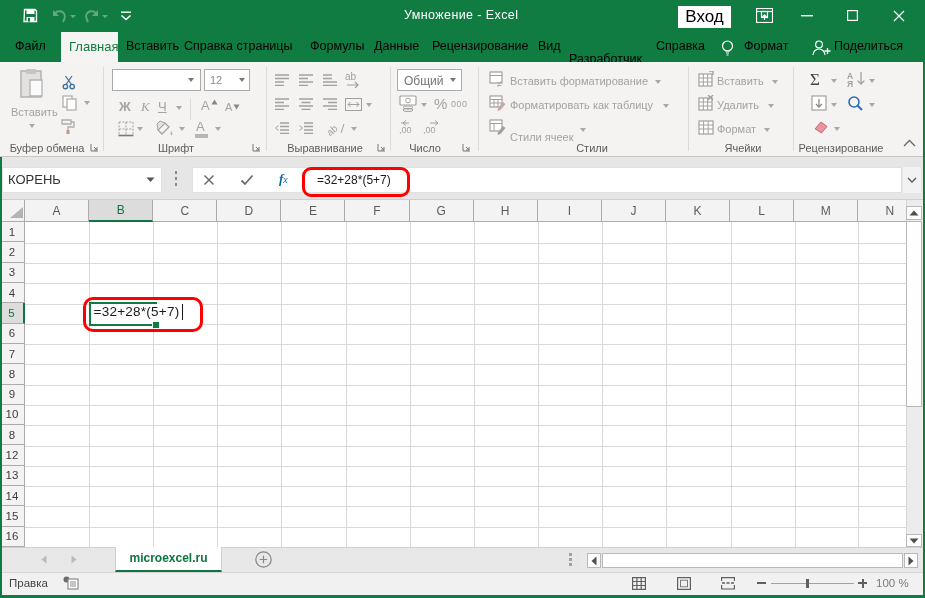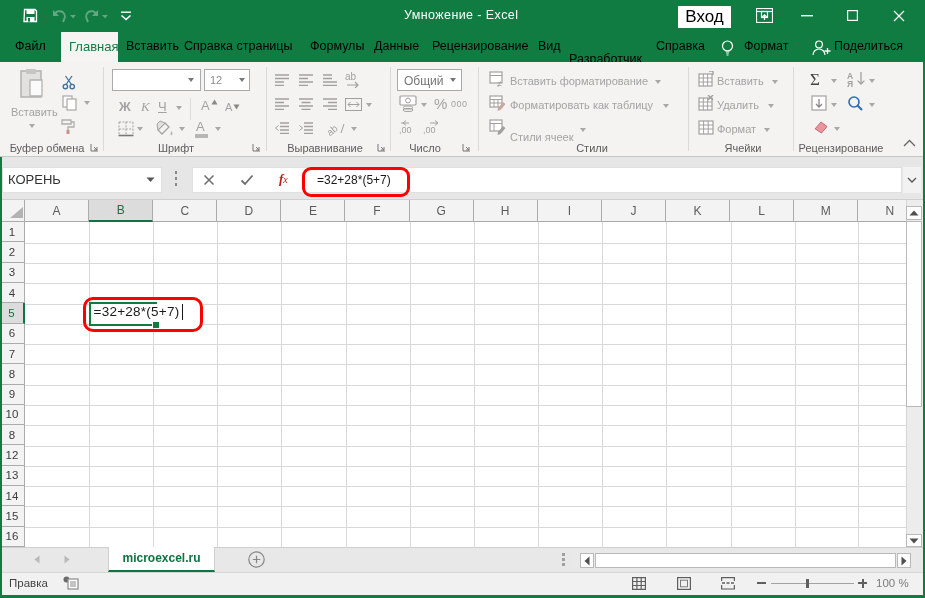--- a/index.html
+++ b/index.html
@@ -341,21 +341,21 @@
       <path d="M0.5 0.5 L4.5 5 L8.5 0.5z" fill="#555"></path>
     </svg>
   <div class="abs" style="left:175px;top:14px;width:2px;height:2.6px;background:#8a8a8a;box-shadow:0 6px #8a8a8a,0 12px #8a8a8a"></div>
   <div class="abs" style="left:192px;top:10px;width:710px;height:26px;background:#fff;border:1px solid #e0e0e0"></div>
   <svg class="abs" style="left:203px;top:17px" width="12" height="12" viewBox="0 0 12 12">
       <path d="M1.5 1.5 L10.5 10.5 M10.5 1.5 L1.5 10.5" stroke="#6d6d6d" stroke-width="1.5"></path>
     </svg>
   <svg class="abs" style="left:240px;top:17px" width="14" height="12" viewBox="0 0 14 12">
       <path d="M1.5 6.5 L5 10 L12.5 1.5" fill="none" stroke="#6d6d6d" stroke-width="1.8"></path>
     </svg>
-  <span class="abs" style="left:279px;top:14px;font-size:13px;color:#b91c1c;font-style:italic;font-family:'Liberation Serif',serif"><b>f</b><span style="font-size:10px">x</span></span>
+  <span class="abs" style="left:279px;top:14px;font-size:13px;color:#0369a1;font-style:italic;font-family:'Liberation Serif',serif"><b>f</b><span style="font-size:10px">x</span></span>
   <span class="abs" style="left:317px;top:16px;font-size:12px;color:#1a1a1a">=32+28*(5+7)</span>
   <div class="abs" style="left:302px;top:10px;width:108px;height:30px;border:3.5px solid #fe0000;border-radius:9px"></div>
   <div class="abs" style="left:903px;top:10px;width:18px;height:26px;background:#f2f2f2"></div>
   <svg class="abs" style="left:907px;top:20px" width="10" height="6" viewBox="0 0 10 6">
       <path d="M1 1 L5 5 L9 1" fill="none" stroke="#555" stroke-width="1.3"></path>
     </svg>
 </div>
 
 <div id="grid" class="abs" style="left:0;top:200px;width:925px;height:347px;background:#fff">
 
@@ -444,21 +444,21 @@
   </div>
   <div class="abs" style="left:906px;top:21px;width:16px;height:186px;background:#fff;border:1px solid #b9b9b9"></div>
   <div class="abs ctr" style="left:906px;top:334px;width:16px;height:13px;background:#fdfdfd;border:1px solid #b9b9b9">
     <svg width="10" height="6" viewBox="0 0 10 6">
         <path d="M0.5 0.5 L5 5.5 L9.5 0.5z" fill="#4f4f4f"></path>
       </svg>
   </div>
 </div>
 
 <div class="abs" style="left:0;top:547px;width:925px;height:25px;background:#e8e8e8;border-top:1px solid #cfcfcf"></div>
-<div id="sheetbar" class="abs" style="left:8px;top:547px;width:764px;height:25px">
+<div id="sheetbar" class="abs" style="left:15px;top:547px;width:764px;height:25px">
   <svg class="abs" style="left:25px;top:8px" width="8" height="9" viewBox="0 0 8 9">
       <path d="M6.5 0.5 L1.5 4.5 L6.5 8.5z" fill="#b9b9b9"></path>
     </svg>
   <svg class="abs" style="left:55px;top:8px" width="8" height="9" viewBox="0 0 8 9">
       <path d="M1.5 0.5 L6.5 4.5 L1.5 8.5z" fill="#b9b9b9"></path>
     </svg>
   <div class="abs ctr" style="left:100px;top:0;width:107px;height:25px;background:#fff;border-left:1px solid #cfcfcf;border-right:1px solid #cfcfcf;border-bottom:2.5px solid #0E7441">
     <span style="font-size:12px;font-weight:bold;color:#0E7441;margin-top:-2px">microexcel.ru</span>
   </div>
   <svg class="abs" style="left:240px;top:4px" width="17" height="17" viewBox="0 0 17 17">

